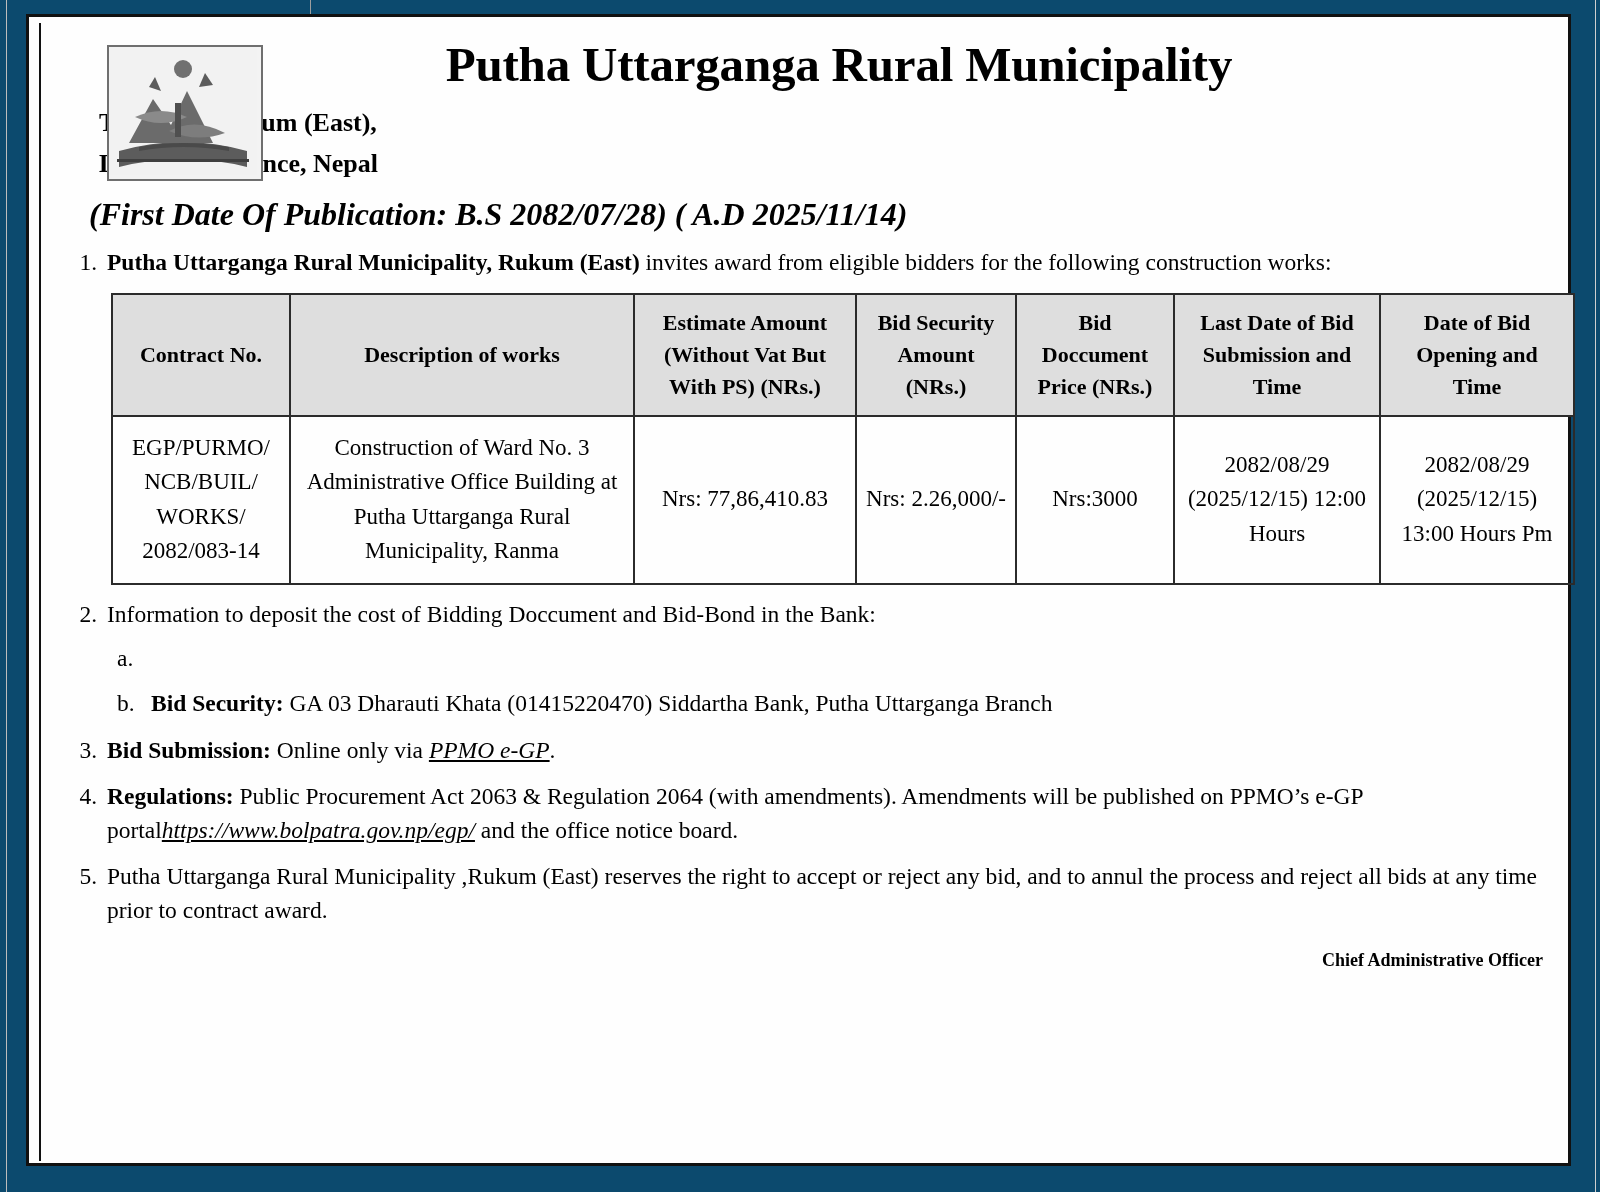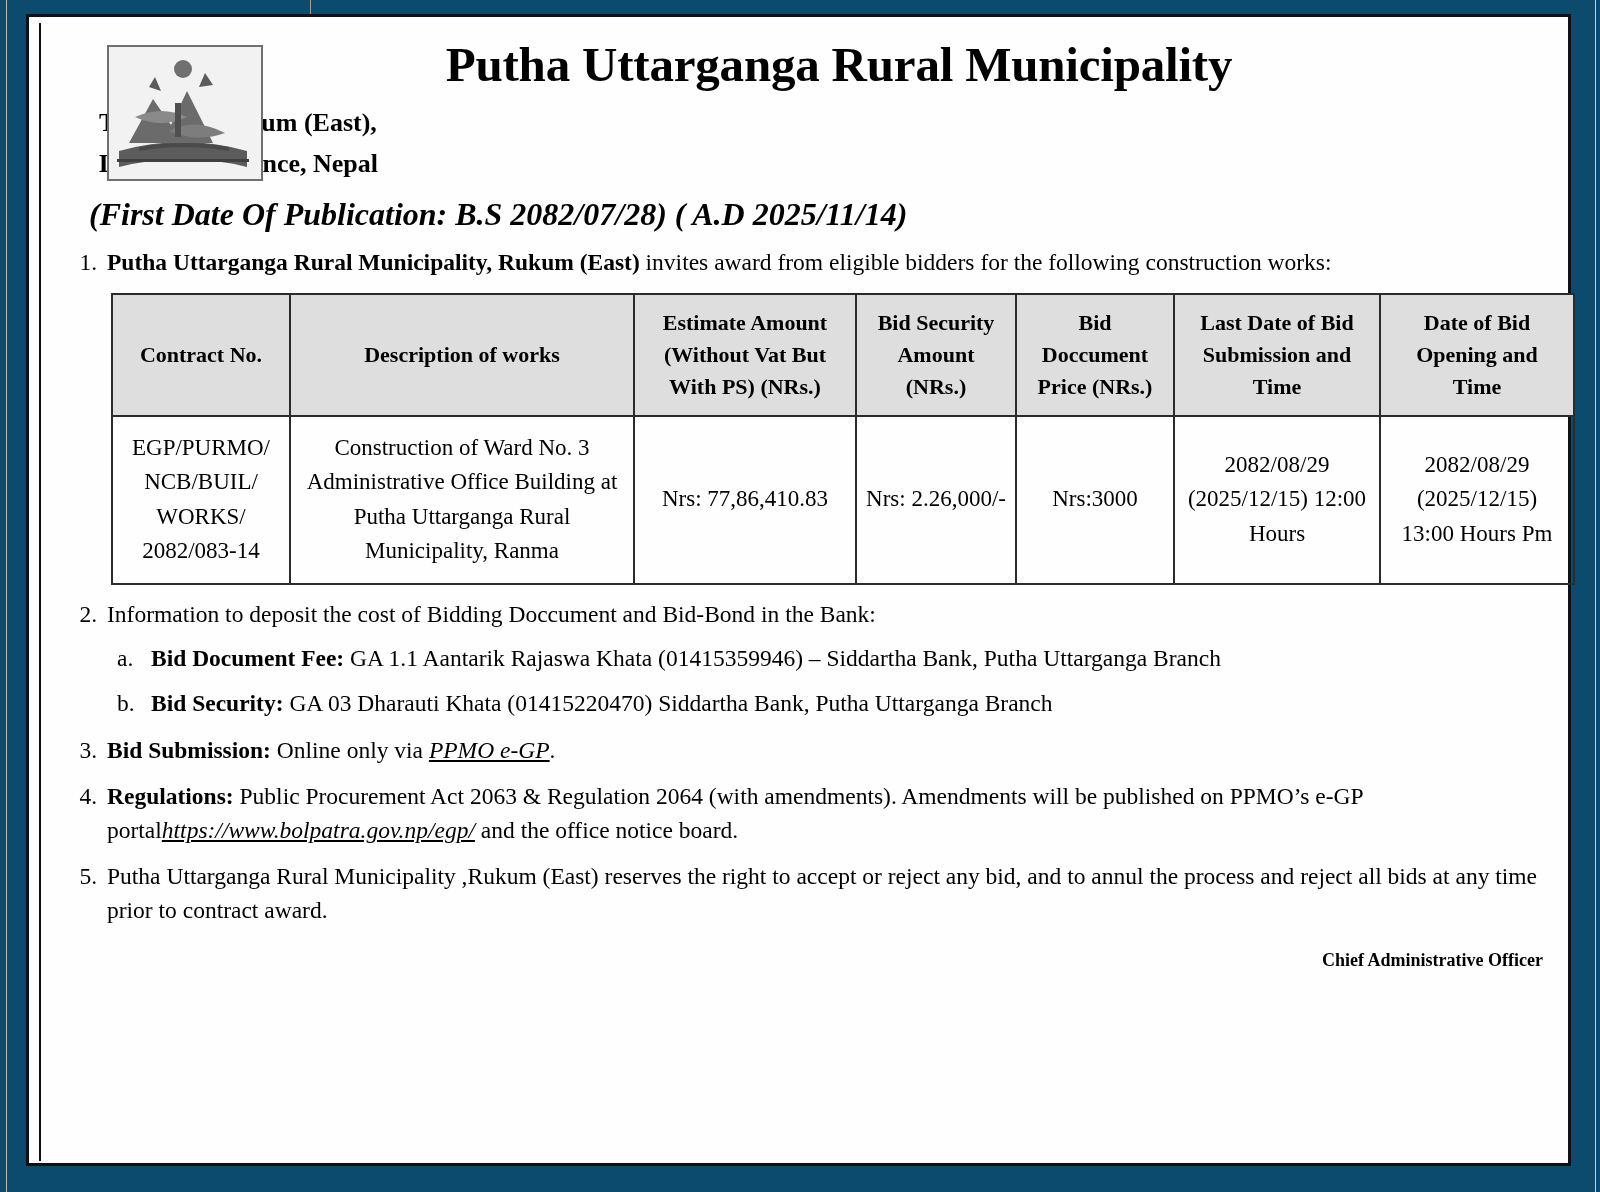--- a/index.html
+++ b/index.html
@@ -292,21 +292,20 @@
         </tbody>
       </table>
 
       <div class="item">
         <div class="num">2.</div>
         <div class="body">Information to deposit the cost of Bidding Doccument and Bid-Bond in the Bank:</div>
       </div>
 
       <div class="sub">
         <div class="slab">a.</div>
-        <div><span class="b">Bid Document Fee:</span><span> GA 1.1 Aantarik Rajaswa Khata (01415359946) – Siddartha Bank, Putha Uttarganga Branch</span></div>
       </div>
 
       <div class="sub">
         <div class="slab">b.</div>
         <div><span class="b">Bid Security:</span><span> GA 03 Dharauti Khata (01415220470) Siddartha Bank, Putha Uttarganga Branch</span></div>
       </div>
 
       <div class="item">
         <div class="num">3.</div>
         <div class="body"><span class="b">Bid Submission:</span><span> Online only via </span><a class="u" href="#" style="color:#000;">PPMO e-GP</a><span>.</span></div>

